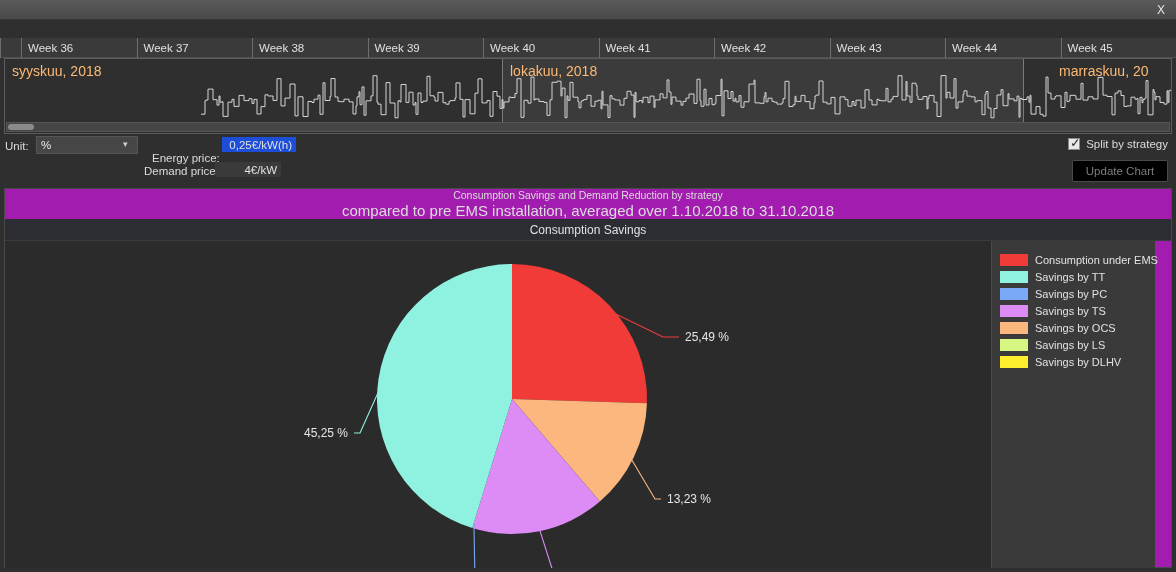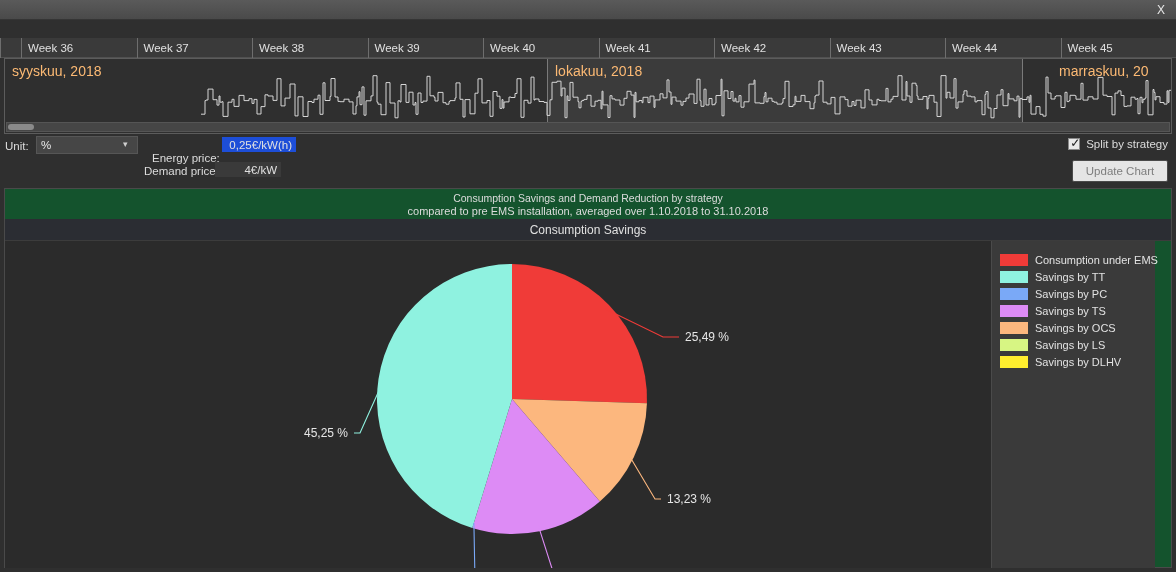--- a/index.html
+++ b/index.html
@@ -111,37 +111,37 @@
     width: 12px; height: 12px; background: #e9e9e9; border: 1px solid #8a8a8a;
     position: relative;
   }
   .chk::after {
     content: "✓"; position: absolute; left: 1px; top: -3px;
     font-size: 12px; color: #1a1a1a; line-height: 14px;
   }
   .split-wrap .lbl { font-size: 11.5px; }
   .update-btn {
     position: absolute; right: 8px; top: 24px; width: 96px; height: 22px;
-    background: #e5e5e5; border: 1px solid #4a4a4a; border-radius: 2px;
+    background: #000000; border: 1px solid #4a4a4a; border-radius: 2px;
     display: flex; align-items: center; justify-content: center;
     font-size: 11.5px; color: #7d7d7d; cursor: default;
   }
 
   
   .chart-panel {
     position: absolute; left: 4px; top: 188px; width: 1168px; height: 380px;
-    background: #14532d; border: 1px solid #4a4a4a;
+    background: #a21caf; border: 1px solid #4a4a4a;
   }
   .chart-title {
     position: absolute; left: 0; top: 0; width: 100%; height: 30px;
     display: flex; flex-direction: column; align-items: center; justify-content: center;
     gap: 1px;
   }
   .chart-title .t1 { font-size: 10.5px; color: #dcdcdc; }
-  .chart-title .t2 { font-size: 11px; color: #dcdcdc; }
+  .chart-title .t2 { font-size: 15px; color: #dcdcdc; }
   .subtitle-band {
     position: absolute; left: 0; top: 30px; width: 100%; height: 22px;
     background: #2b2d33; border-bottom: 1px solid #3c3c3c;
     display: flex; align-items: center; justify-content: center;
   }
   .subtitle-band span { font-size: 12px; color: #e0e0e0; }
   .plot-area {
     position: absolute; left: 0; top: 52px; width: 1004px; height: 327px;
     background: #2b2b2b;
   }
@@ -200,21 +200,21 @@
       <div class="week-cell" style="width: 115.5px;">
         <span>Week 45</span>
       </div>
     </div>
 
   <div class="timeline-outer">
     <div id="month-bands">
         <div class="month-band unsel" style="left: 0px; width: 525px;">
           <div class="month-label">syyskuu, 2018</div>
         </div>
-        <div class="month-band" style="left: 542px; width: 476px;">
+        <div class="month-band" style="left: 497px; width: 522px;">
           <div class="month-label">lokakuu, 2018</div>
         </div>
         <div class="month-band unsel" style="left: 1047px; width: 119px;">
           <div class="month-label">marraskuu, 20</div>
         </div>
       </div>
     <svg class="wave" id="wave" viewBox="0 0 1166 64" preserveAspectRatio="none">
         <path d="M196.0,55.2L200.0,55.2L200.0,41.6L201.0,41.6L201.0,41.0L203.0,41.0L203.0,30.1L208.0,30.1L208.0,40.7L212.0,40.7L212.0,46.1L214.0,46.1L214.0,37.0L215.0,37.0L215.0,43.2L217.0,43.2L217.0,42.7L218.0,42.7L218.0,57.4L223.0,57.4L223.0,43.2L227.0,43.2L227.0,40.3L229.0,40.3L229.0,47.4L234.0,47.4L234.0,36.4L239.0,36.4L239.0,41.6L244.0,41.6L244.0,39.7L247.0,39.7L247.0,44.4L249.0,44.4L249.0,40.4L252.0,40.4L252.0,55.0L256.0,55.0L256.0,47.6L260.0,47.6L260.0,35.8L263.0,35.8L263.0,37.0L268.0,37.0L268.0,41.4L272.0,41.4L272.0,19.7L276.0,19.7L276.0,46.9L280.0,46.9L280.0,39.1L285.0,39.1L285.0,25.0L290.0,25.0L290.0,56.9L293.0,56.9L293.0,37.8L298.0,37.8L298.0,57.5L303.0,57.5L303.0,42.5L307.0,42.5L307.0,43.5L309.0,43.5L309.0,40.2L313.0,40.2L313.0,36.2L315.0,36.2L315.0,55.3L318.0,55.3L318.0,23.8L320.0,23.8L320.0,41.5L325.0,41.5L325.0,37.4L326.0,37.4L326.0,19.5L330.0,19.5L330.0,38.0L333.0,38.0L333.0,42.4L335.0,42.4L335.0,42.7L339.0,42.7L339.0,40.2L344.0,40.2L344.0,42.9L348.0,42.9L348.0,55.0L351.0,55.0L351.0,46.8L352.0,46.8L352.0,37.9L354.0,37.9L354.0,32.7L355.0,32.7L355.0,45.7L357.0,45.7L357.0,27.9L359.0,27.9L359.0,56.2L361.0,56.2L361.0,41.8L366.0,41.8L366.0,36.9L368.0,36.9L368.0,16.7L372.0,16.7L372.0,43.2L373.0,43.2L373.0,45.2L376.0,45.2L376.0,55.7L381.0,55.7L381.0,23.6L385.0,23.6L385.0,44.0L390.0,44.0L390.0,58.8L393.0,58.8L393.0,41.8L395.0,41.8L395.0,43.0L396.0,43.0L396.0,25.5L401.0,25.5L401.0,43.4L404.0,43.4L404.0,33.2L408.0,33.2L408.0,46.0L410.0,46.0L410.0,43.5L411.0,43.5L411.0,55.3L413.0,55.3L413.0,34.0L416.0,34.0L416.0,43.5L418.0,43.5L418.0,42.1L422.0,42.1L422.0,17.3L425.0,17.3L425.0,36.8L429.0,36.8L429.0,38.3L430.0,38.3L430.0,42.0L433.0,42.0L433.0,33.4L438.0,33.4L438.0,43.7L441.0,43.7L441.0,45.2L444.0,45.2L444.0,42.6L445.0,42.6L445.0,41.6L450.0,41.6L450.0,39.0L451.0,39.0L451.0,23.9L455.0,23.9L455.0,40.3L458.0,40.3L458.0,58.0L460.0,58.0L460.0,40.6L465.0,40.6L465.0,54.8L470.0,54.8L470.0,34.2L473.0,34.2L473.0,19.8L477.0,19.8L477.0,43.9L482.0,43.9L482.0,41.5L484.0,41.5L484.0,41.5L485.0,41.5L485.0,57.3L488.0,57.3L488.0,32.5L492.0,32.5L492.0,37.2L495.0,37.2L495.0,49.4L497.0,49.4L497.0,40.6L498.0,40.6L498.0,49.1L499.0,49.1L499.0,43.0L501.0,43.0L501.0,42.9L504.0,42.9L504.0,38.1L506.0,38.1L506.0,38.5L510.0,38.5L510.0,34.5L512.0,34.5L512.0,19.7L516.0,19.7L516.0,58.3L519.0,58.3L519.0,41.3L523.0,41.3L523.0,44.1L526.0,44.1L526.0,18.1L529.0,18.1L529.0,41.0L530.0,41.0L530.0,40.0L534.0,40.0L534.0,42.5L539.0,42.5L539.0,43.4L542.0,43.4L542.0,56.4L545.0,56.4L545.0,40.8L547.0,40.8L547.0,23.3L552.0,23.3L552.0,22.2L556.0,22.2L556.0,37.0L557.0,37.0L557.0,29.1L560.0,29.1L560.0,58.7L562.0,58.7L562.0,36.9L563.0,36.9L563.0,41.4L565.0,41.4L565.0,23.4L568.0,23.4L568.0,38.2L573.0,38.2L573.0,42.7L574.0,42.7L574.0,48.8L576.0,48.8L576.0,42.4L577.0,42.4L577.0,41.4L579.0,41.4L579.0,40.4L582.0,40.4L582.0,36.3L586.0,36.3L586.0,47.2L590.0,47.2L590.0,42.2L593.0,42.2L593.0,41.3L596.0,41.3L596.0,49.8L597.0,49.8L597.0,32.2L598.0,32.2L598.0,45.9L603.0,45.9L603.0,58.5L605.0,58.5L605.0,36.7L607.0,36.7L607.0,39.9L610.0,39.9L610.0,41.0L615.0,41.0L615.0,46.1L619.0,46.1L619.0,39.3L622.0,39.3L622.0,32.3L626.0,32.3L626.0,36.1L629.0,36.1L629.0,58.4L630.0,58.4L630.0,33.4L631.0,33.4L631.0,42.8L634.0,42.8L634.0,41.5L637.0,41.5L637.0,43.7L638.0,43.7L638.0,38.3L643.0,38.3L643.0,43.6L645.0,43.6L645.0,37.1L649.0,37.1L649.0,48.4L650.0,48.4L650.0,40.9L655.0,40.9L655.0,34.8L658.0,34.8L658.0,38.9L662.0,38.9L662.0,20.9L664.0,20.9L664.0,33.0L666.0,33.0L666.0,45.3L667.0,45.3L667.0,38.1L671.0,38.1L671.0,42.1L676.0,42.1L676.0,46.2L678.0,46.2L678.0,42.4L681.0,42.4L681.0,39.1L684.0,39.1L684.0,35.0L689.0,35.0L689.0,44.4L692.0,44.4L692.0,20.2L695.0,20.2L695.0,41.7L696.0,41.7L696.0,47.3L699.0,47.3L699.0,30.2L701.0,30.2L701.0,46.0L704.0,46.0L704.0,39.5L707.0,39.5L707.0,45.8L708.0,45.8L708.0,45.7L710.0,45.7L710.0,44.1L711.0,44.1L711.0,36.5L716.0,36.5L716.0,20.2L717.0,20.2L717.0,56.8L719.0,56.8L719.0,31.8L723.0,31.8L723.0,39.5L726.0,39.5L726.0,32.5L728.0,32.5L728.0,42.1L730.0,42.1L730.0,39.3L731.0,39.3L731.0,42.9L734.0,42.9L734.0,36.6L736.0,36.6L736.0,48.2L739.0,48.2L739.0,42.8L744.0,42.8L744.0,25.1L749.0,25.1L749.0,21.1L750.0,21.1L750.0,43.9L755.0,43.9L755.0,44.3L759.0,44.3L759.0,37.6L760.0,37.6L760.0,33.5L761.0,33.5L761.0,42.8L763.0,42.8L763.0,39.2L767.0,39.2L767.0,42.3L769.0,42.3L769.0,43.2L772.0,43.2L772.0,45.1L777.0,45.1L777.0,43.8L778.0,43.8L778.0,39.6L780.0,39.6L780.0,22.3L784.0,22.3L784.0,47.5L788.0,47.5L788.0,45.8L790.0,45.8L790.0,37.3L791.0,37.3L791.0,42.4L796.0,42.4L796.0,36.4L800.0,36.4L800.0,42.6L805.0,42.6L805.0,49.7L809.0,49.7L809.0,43.8L810.0,43.8L810.0,37.0L811.0,37.0L811.0,36.1L814.0,36.1L814.0,22.0L818.0,22.0L818.0,43.2L822.0,43.2L822.0,44.9L826.0,44.9L826.0,38.4L830.0,38.4L830.0,54.9L835.0,54.9L835.0,37.9L840.0,37.9L840.0,40.6L843.0,40.6L843.0,47.2L847.0,47.2L847.0,42.5L849.0,42.5L849.0,46.4L851.0,46.4L851.0,41.2L856.0,41.2L856.0,48.9L860.0,48.9L860.0,30.8L864.0,30.8L864.0,41.0L867.0,41.0L867.0,45.9L872.0,45.9L872.0,40.3L874.0,40.3L874.0,41.5L876.0,41.5L876.0,41.8L881.0,41.8L881.0,29.4L883.0,29.4L883.0,42.9L886.0,42.9L886.0,40.2L888.0,40.2L888.0,37.4L893.0,37.4L893.0,16.7L897.0,16.7L897.0,41.0L901.0,41.0L901.0,22.5L902.0,22.5L902.0,37.0L905.0,37.0L905.0,43.3L907.0,43.3L907.0,24.2L911.0,24.2L911.0,26.4L912.0,26.4L912.0,37.0L913.0,37.0L913.0,40.3L918.0,40.3L918.0,37.5L922.0,37.5L922.0,49.9L923.0,49.9L923.0,39.4L924.0,39.4L924.0,36.4L929.0,36.4L929.0,43.2L932.0,43.2L932.0,57.5L936.0,57.5L936.0,16.6L941.0,16.6L941.0,39.1L942.0,39.1L942.0,33.3L945.0,33.3L945.0,39.0L949.0,39.0L949.0,19.6L951.0,19.6L951.0,49.1L953.0,49.1L953.0,42.9L958.0,42.9L958.0,35.4L959.0,35.4L959.0,31.8L962.0,31.8L962.0,37.1L966.0,37.1L966.0,37.9L970.0,37.9L970.0,42.9L972.0,42.9L972.0,41.6L977.0,41.6L977.0,55.7L980.0,55.7L980.0,35.4L981.0,35.4L981.0,32.5L983.0,32.5L983.0,49.0L986.0,49.0L986.0,58.8L989.0,58.8L989.0,49.5L992.0,49.5L992.0,36.0L996.0,36.0L996.0,30.7L998.0,30.7L998.0,46.7L1003.0,46.7L1003.0,34.6L1004.0,34.6L1004.0,39.9L1009.0,39.9L1009.0,41.8L1012.0,41.8L1012.0,37.1L1014.0,37.1L1014.0,58.2L1015.0,58.2L1015.0,39.4L1017.0,39.4L1017.0,40.5L1022.0,40.5L1022.0,37.9L1024.0,37.9L1024.0,43.3L1025.0,43.3L1025.0,36.3L1026.0,36.3L1026.0,55.1L1031.0,55.1L1031.0,47.6L1035.0,47.6L1035.0,55.3L1038.0,55.3L1038.0,57.1L1041.0,57.1L1041.0,18.1L1043.0,18.1L1043.0,34.0L1046.0,34.0L1046.0,40.0L1050.0,40.0L1050.0,37.5L1051.0,37.5L1051.0,36.8L1056.0,36.8L1056.0,48.5L1060.0,48.5L1060.0,33.3L1062.0,33.3L1062.0,42.6L1064.0,42.6L1064.0,41.6L1065.0,41.6L1065.0,36.3L1070.0,36.3L1070.0,36.8L1071.0,36.8L1071.0,40.2L1076.0,40.2L1076.0,24.3L1078.0,24.3L1078.0,41.1L1083.0,41.1L1083.0,37.8L1088.0,37.8L1088.0,40.0L1093.0,40.0L1093.0,18.4L1098.0,18.4L1098.0,36.2L1102.0,36.2L1102.0,37.5L1107.0,37.5L1107.0,55.8L1110.0,55.8L1110.0,34.1L1113.0,34.1L1113.0,31.9L1116.0,31.9L1116.0,36.5L1119.0,36.5L1119.0,47.4L1122.0,47.4L1122.0,46.9L1126.0,46.9L1126.0,38.2L1130.0,38.2L1130.0,40.2L1132.0,40.2L1132.0,39.5L1133.0,39.5L1133.0,54.7L1135.0,54.7L1135.0,38.3L1137.0,38.3L1137.0,43.7L1138.0,43.7L1138.0,40.3L1140.0,40.3L1140.0,39.1L1141.0,39.1L1141.0,21.6L1143.0,21.6L1143.0,55.8L1148.0,55.8L1148.0,30.5L1149.0,30.5L1149.0,33.4L1150.0,33.4L1150.0,40.9L1151.0,40.9L1151.0,37.7L1155.0,37.7L1155.0,43.5L1159.0,43.5L1159.0,45.1L1162.0,45.1L1162.0,31.8L1163.0,31.8L1163.0,43.4L1164.0,43.4L1164.0,31.3L1167.0,31.3" fill="none" stroke="#d6d6d6" stroke-width="1"></path>
       </svg>
     <div class="scrollbar">

